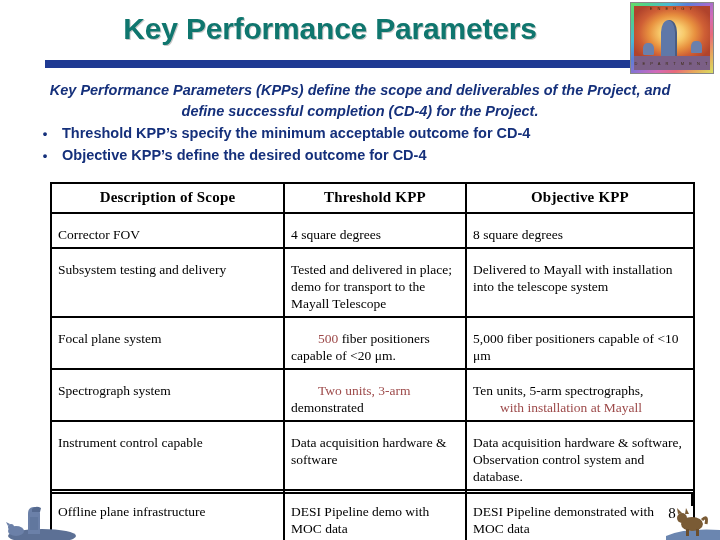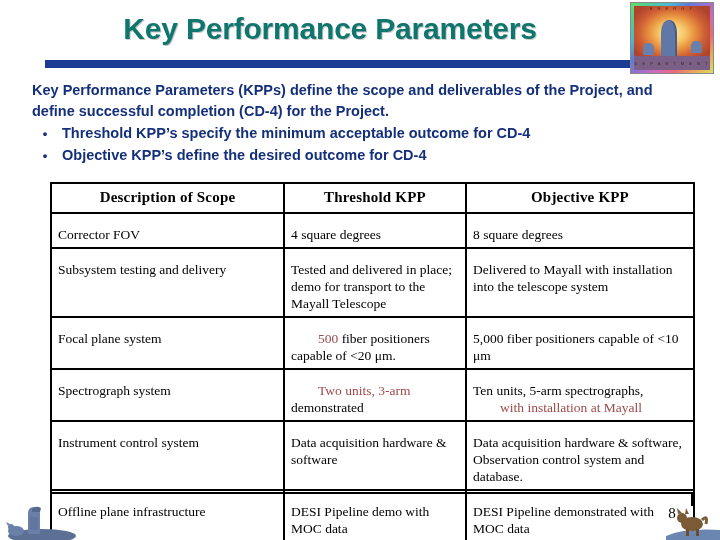--- a/index.html
+++ b/index.html
@@ -120,23 +120,24 @@
     left: 28px;
     top: 80px;
     width: 664px;
     color: #15307b;
     font-family: "Liberation Sans", sans-serif;
     font-weight: bold;
     font-size: 14.5px;
     line-height: 21px;
   }
   #intro-para {
-    text-align: left;
+    text-align: center;
     margin: 0 0 0 0;
     padding: 0 4px;
+    font-style: italic;
   }
   .bullet-row {
     display: flex;
     align-items: baseline;
     margin-top: 1px;
   }
   .bullet-dot {
     width: 34px;
     flex: 0 0 34px;
     text-align: center;
@@ -297,21 +298,21 @@
         <td>Focal plane system</td>
         <td><span class="hl">500</span><span> fiber positioners capable of  &lt;20 μm.</span></td>
         <td>5,000 fiber positioners capable of &lt;10 μm</td>
       </tr>
       <tr class="r-tall2">
         <td>Spectrograph system</td>
         <td><span class="hl">Two units, 3-arm</span><span> demonstrated</span></td>
         <td><span>Ten units, 5-arm spectrographs, </span><span class="hl">with installation at Mayall</span></td>
       </tr>
       <tr class="r-tall1">
-        <td>Instrument control system</td>
+        <td>Instrument control capable</td>
         <td>Data acquisition hardware &amp; software</td>
         <td>Data acquisition hardware &amp; software, Observation control system and database.</td>
       </tr>
       <tr class="r-tall2">
         <td>Offline plane infrastructure</td>
         <td>DESI Pipeline demo with MOC data</td>
         <td>DESI Pipeline demonstrated with MOC data</td>
       </tr>
     </tbody>
 </table>

